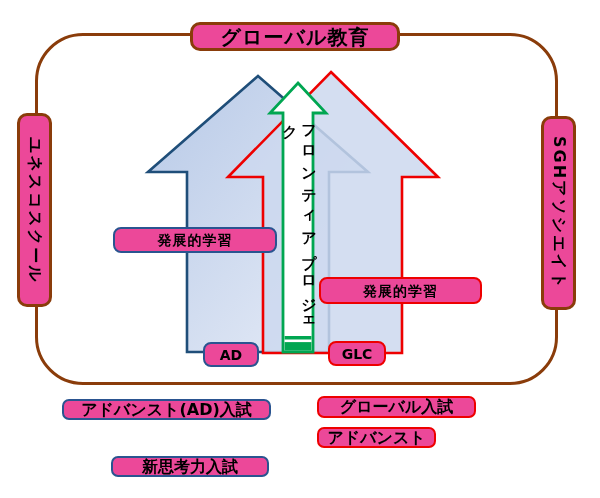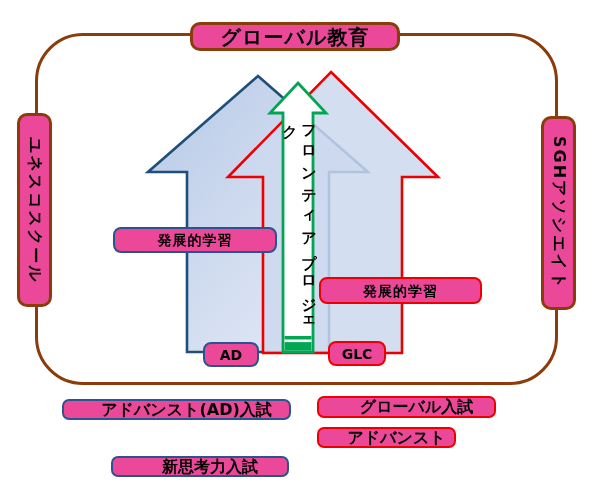--- a/index.html
+++ b/index.html
@@ -38,21 +38,21 @@
   .mid{font-size:14px;letter-spacing:1px;}
   .b1{left:113px;top:227px;width:160px;height:22px;}
   .b2{left:116px;top:277px;width:159px;height:24px;}
   .r1{left:315px;top:226px;width:163px;height:25px;}
   .r2{left:319px;top:277px;width:159px;height:23px;}
 
   .tag{font-size:14px;}
   .ad{left:203px;top:342px;width:52px;height:21px;}
   .glc{left:328px;top:341px;width:54px;height:21px;}
 
-  .exam{font-size:16px;border-radius:7px;padding-left:20px;}
+  .exam{font-size:16px;border-radius:7px;}
   .e1{left:62px;top:399px;width:205px;height:17px;}
   .e2{left:160px;top:425px;width:105px;height:17px;}
   .e3{left:111px;top:456px;width:154px;height:17px;}
   .g1{left:317px;top:396px;width:155px;height:18px;}
   .g2{left:317px;top:427px;width:115px;height:17px;}
 </style>
 </head>
 <body>
 
 <div class="stage">

